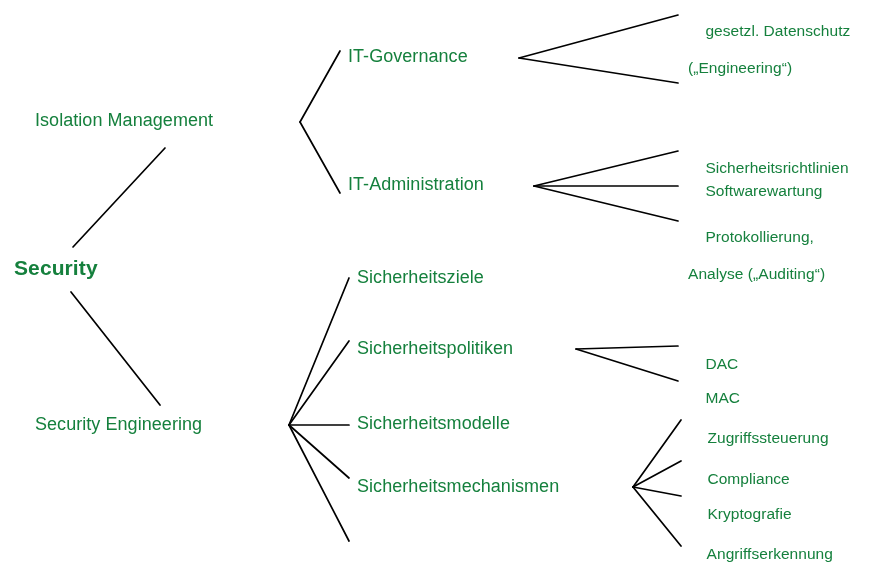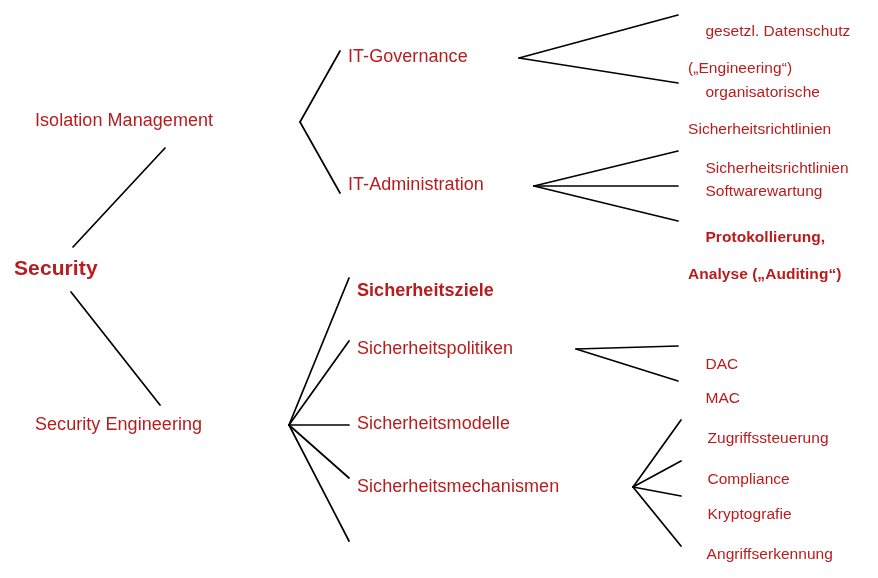--- a/index.html
+++ b/index.html
@@ -21,21 +21,21 @@
     position: absolute;
     left: 0;
     top: 0;
     width: 878px;
     height: 578px;
   }
   .node {
     position: absolute;
     white-space: pre;
     line-height: 1.12;
-    color: #b91c1c;
+    color: #15803d;
   }
   
   .node.root {
     font-size: 21px;
     font-weight: bold;
     letter-spacing: 0.1px;
   }
   
   .node.level1,
   .node.level2 {
@@ -101,39 +101,35 @@
 
   <div class="node level2" style="left:348px; top:46px;">IT-Governance</div>
 
   <div class="node level2" style="left:348px; top:174px;">IT-Administration</div>
 
   <div class="node leaf" style="left:688px; top:4px;">
     <span>gesetzl. Datenschutz</span>
     <span class="line2">(„Engineering“)</span>
   </div>
 
-  <div class="node leaf" style="left:688px; top:65px;">
-    <span>organisatorische</span>
-    <span class="line2">Sicherheitsrichtlinien</span>
-  </div>
 
   <div class="node leaf" style="left:688px; top:141px;">
     <span>Sicherheitsrichtlinien</span>
   </div>
 
   <div class="node leaf" style="left:688px; top:164px;text-align:center;">
     <span>Softwarewartung</span>
   </div>
 
-  <div class="node leaf" style="left:688px; top:210px;font-weight:bold;">
+  <div class="node leaf" style="left:688px; top:210px;">
     <span>Protokollierung,</span>
     <span class="line2">Analyse („Auditing“)</span>
   </div>
 
-  <div class="node level2" style="left:357px; top:280px;font-weight:bold;">Sicherheitsziele</div>
+  <div class="node level2" style="left:357px; top:267px;">Sicherheitsziele</div>
 
   <div class="node level2" style="left:357px; top:338px;">Sicherheitspolitiken</div>
 
   <div class="node level2" style="left:357px; top:413px;">Sicherheitsmodelle</div>
 
   <div class="node level2" style="left:357px; top:476px;">Sicherheitsmechanismen</div>
 
 
   <div class="node leaf" style="left:688px; top:337px;">
     <span>DAC</span>

